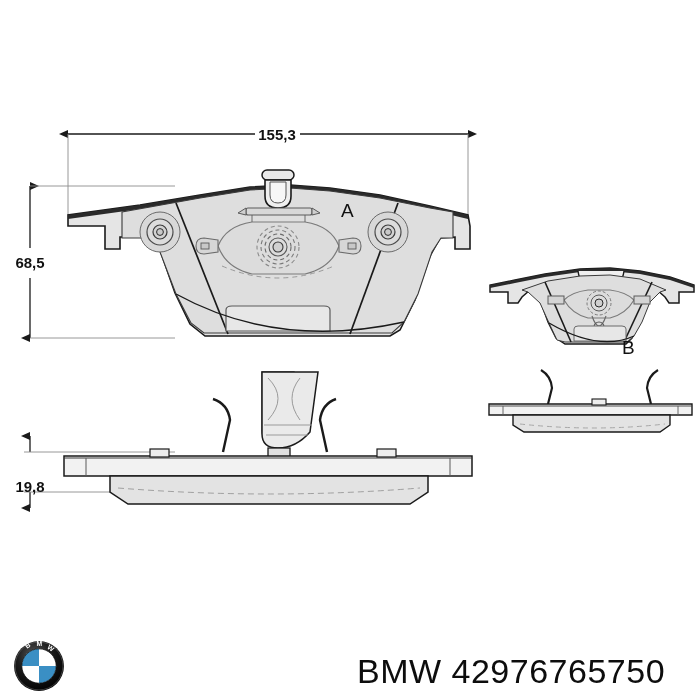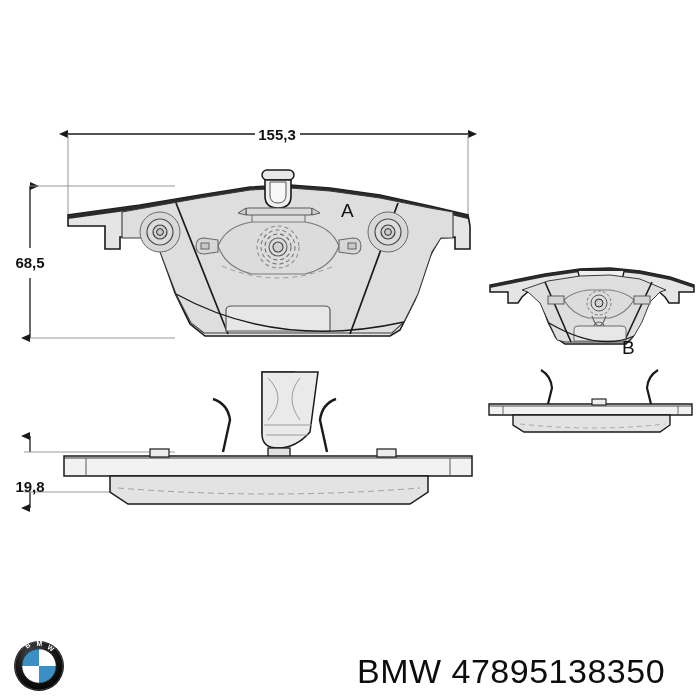--- a/index.html
+++ b/index.html
@@ -340,13 +340,13 @@
     <circle cx="50" cy="50" r="33" fill="#ffffff"></circle>
     <path d="M50,50 L50,17 A33,33 0 0,0 17,50 Z" fill="#3a8fc4"></path>
     <path d="M50,50 L83,50 A33,33 0 0,1 50,83 Z" fill="#3a8fc4"></path>
     <circle cx="50" cy="50" r="33" fill="none" stroke="#111" stroke-width="1.4"></circle>
     <text x="27" y="17" font-family="Liberation Sans, sans-serif" font-size="13" font-weight="bold" fill="#ffffff" transform="rotate(-34 27 17)">B</text>
     <text x="45" y="11" font-family="Liberation Sans, sans-serif" font-size="13" font-weight="bold" fill="#ffffff">M</text>
     <text x="65" y="16" font-family="Liberation Sans, sans-serif" font-size="13" font-weight="bold" fill="#ffffff" transform="rotate(34 65 16)">W</text>
   </svg>
 </div>
 
-<div class="partnum">BMW 47895138350</div>
+<div class="partnum">BMW 42976765750</div>
 
 </body></html>

